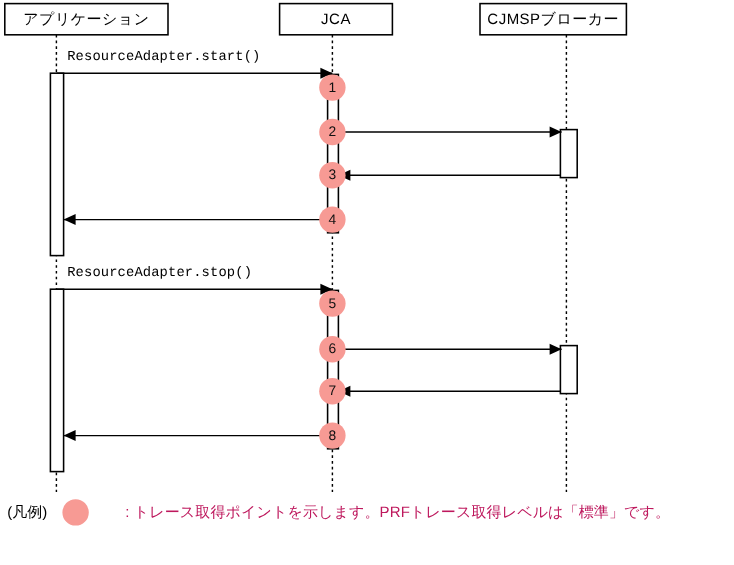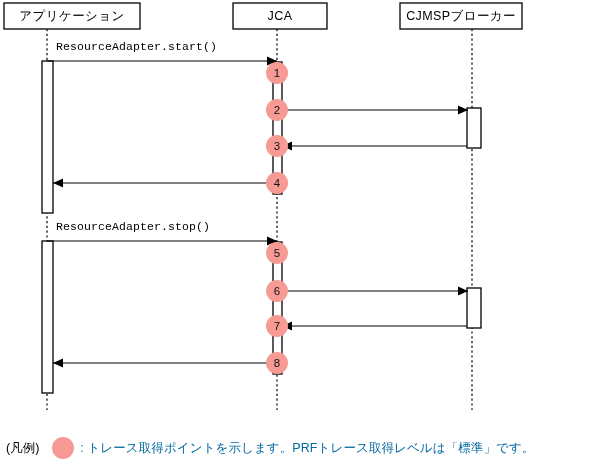--- a/index.html
+++ b/index.html
@@ -84,21 +84,21 @@
     font-size: 11.5px;
     fill: #111111;
     text-anchor: middle;
     dominant-baseline: middle;
   }
 
   
   #legend {
     position: absolute;
     left: 0;
-    top: 430px;
+    top: 409px;
     width: 612px;
     height: 36px;
     display: flex;
     align-items: center;
   }
   #legend-prefix {
     font-family: "Liberation Sans", "DejaVu Sans", sans-serif;
     font-size: 12.5px;
     color: #000;
     margin-left: 6px;
@@ -108,22 +108,22 @@
     width: 22px;
     height: 22px;
     border-radius: 50%;
     background: #f79a94;
     margin-left: 13px;
     flex: 0 0 auto;
   }
   #legend-text {
     font-family: "Liberation Sans", "DejaVu Sans", sans-serif;
     font-size: 12.5px;
-    color: #0369a1;
-    margin-left: 6px;
+    color: #be185d;
+    margin-left: 30px;
     white-space: nowrap;
     letter-spacing: 0.1px;
   }
 </style>
 </head>
 <body>
 
 <div id="diagram-root">
   <svg id="seq-svg" viewBox="0 0 612 471" xmlns="http://www.w3.org/2000/svg">
     <g id="lifelines-group">

